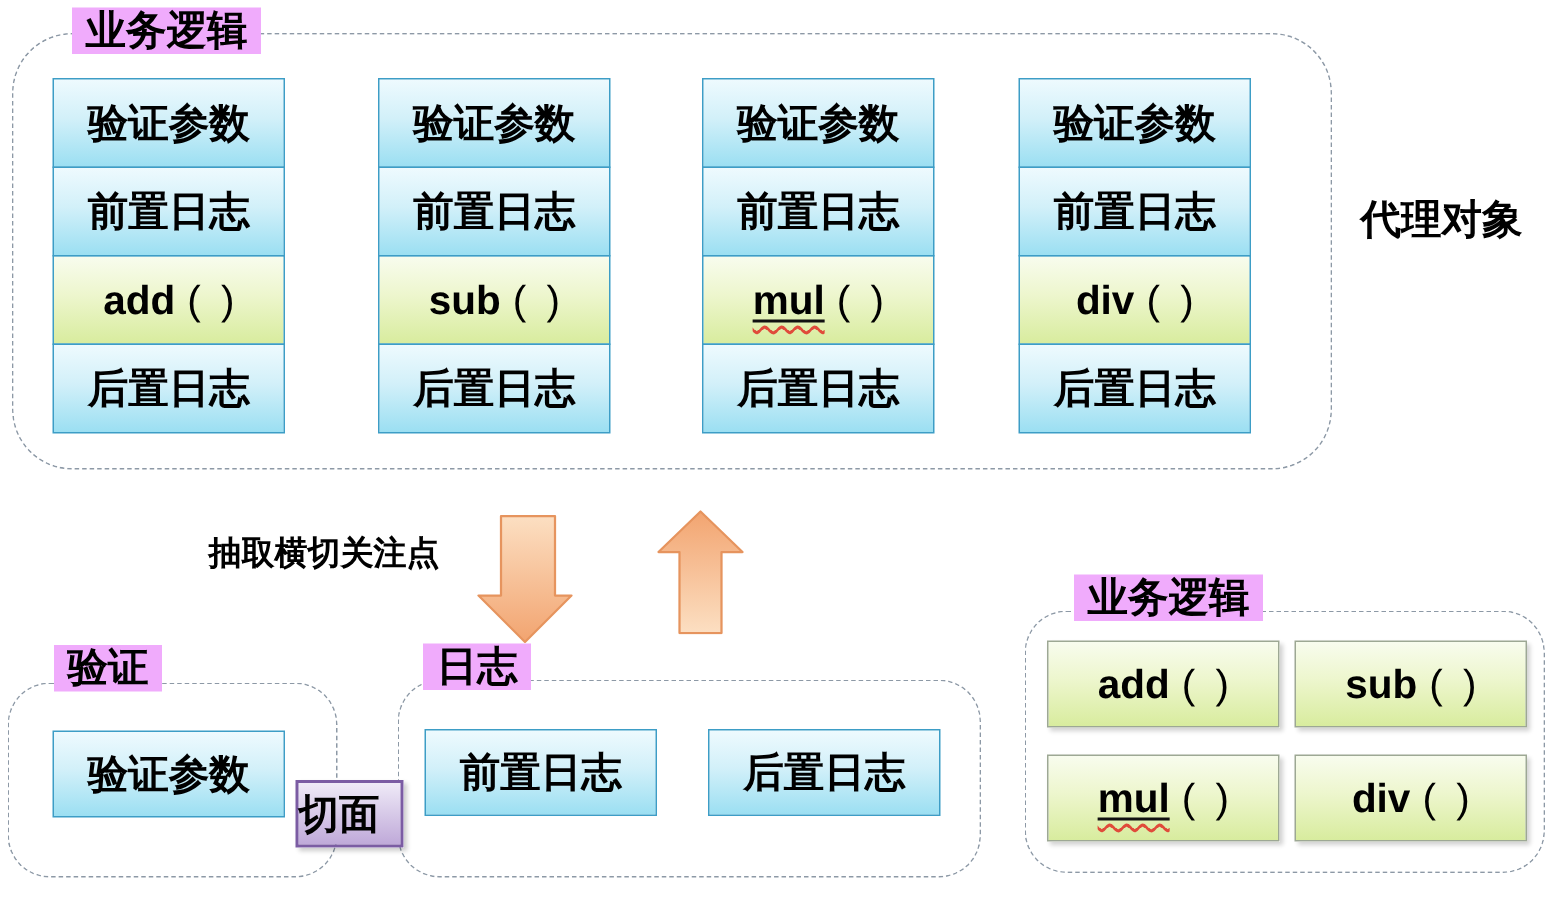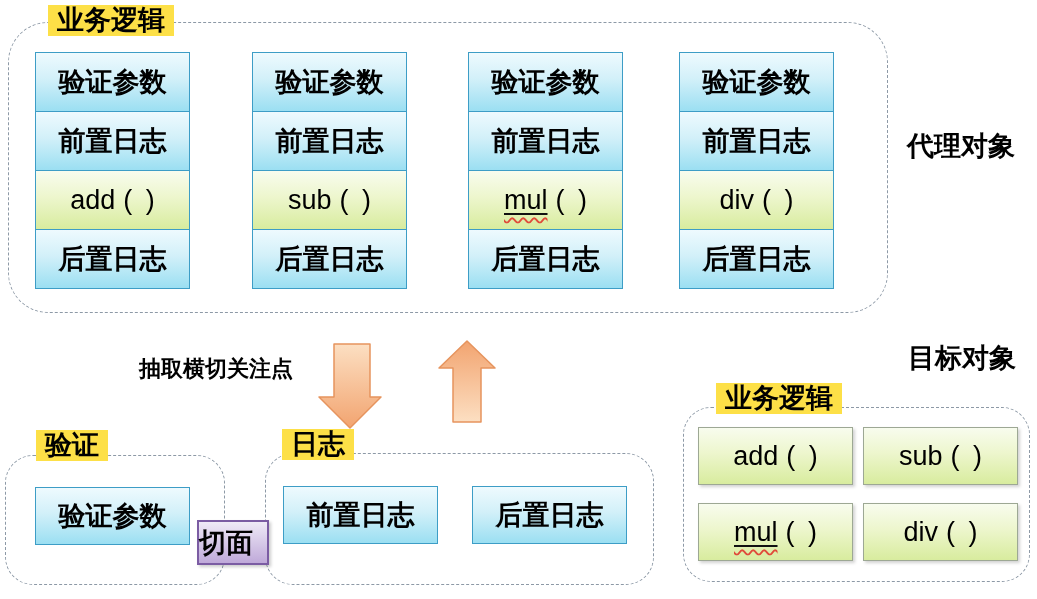--- a/index.html
+++ b/index.html
@@ -7,21 +7,21 @@
     position:relative;width:1037px;height:599px;background:#fff;overflow:hidden;
     font-family:"Liberation Sans","DejaVu Sans",sans-serif;color:var(--text,#000);
   }
   
   .dashed-box{
     position:absolute;border:1px dashed var(--dashed-border,#8d99a6);
     border-radius:34px;background:transparent;
   }
   
   .float-label{
-    position:absolute;background:#fde047;padding:0 9px;font-size:27px;font-weight:bold;
+    position:absolute;background:#f0abfc;padding:0 9px;font-size:27px;font-weight:bold;
     line-height:1.15;white-space:nowrap;z-index:4;
   }
   .plain-label{background:transparent;text-align:right;}
   
   .col{position:absolute;top:52px;width:155px;z-index:2;}
   .cell{
     box-sizing:border-box;height:60px;margin-top:-1px;
     border:1px solid var(--blue-box-border,#3d9dc6);
     display:flex;align-items:center;justify-content:center;
     font-size:27px;font-weight:bold;white-space:nowrap;
@@ -38,21 +38,21 @@
   .box.blue{
     border:1px solid var(--blue-box-border,#3d9dc6);
     background:linear-gradient(to bottom,var(--blue-box-top,#eefafe) 0%,#d2f0f9 45%,var(--blue-box-bottom,#9bdff2) 100%);
   }
   .box.green{
     border:1px solid var(--green-box-border-gray,#9da894);
     background:linear-gradient(to bottom,var(--green-box-top,#f8fcee) 0%,#edf6cd 45%,var(--green-box-bottom,#d8ec9e) 100%);
     box-shadow:2px 2px 3px rgba(0,0,0,0.18);
   }
   
-  .mname{font-weight:400;}
+  .mname{font-weight:700;}
   .parens{font-weight:400;margin-left:8px;word-spacing:6px;}
   .u-black{text-decoration:underline;text-decoration-color:#111;text-decoration-thickness:2px;text-underline-offset:4px;}
   .u-wavy{text-decoration:underline wavy var(--spellcheck-red,#e04b3a);text-decoration-thickness:1.5px;text-underline-offset:8px;margin-top:24px;}
   
   .arrow{position:absolute;z-index:3;}
   
   .badge{
     position:absolute;left:197px;top:520px;width:72px;height:45px;z-index:6;
     box-sizing:border-box;border:2px solid var(--purple-box-border,#7b5ca3);
     background:linear-gradient(to bottom,var(--purple-box-top,#efeaf7) 0%,var(--purple-box-bottom,#bfa9d9) 100%);
@@ -169,21 +169,20 @@
       <span>前置日志</span>
     </div>
   <div class="box blue" style="left:472px;top:486px;">
       <span>后置日志</span>
     </div>
 
   <div class="badge">
     <span>切面</span>
   </div>
 
-  <span class="float-label plain-label" style="left:899px;top:343px;">目标对象</span>
   <div class="dashed-box" style="left:683px;top:407px;width:345px;height:173px;border-radius:28px;"></div>
   <span class="float-label" style="left:716px;top:383px;">业务逻辑</span>
 
   <div class="box green" style="left:698px;top:427px;">
     <span class="mname">add</span>
       <span class="parens">( )</span>
   </div>
   <div class="box green" style="left:863px;top:427px;">
     <span class="mname">sub</span>
       <span class="parens">( )</span>

